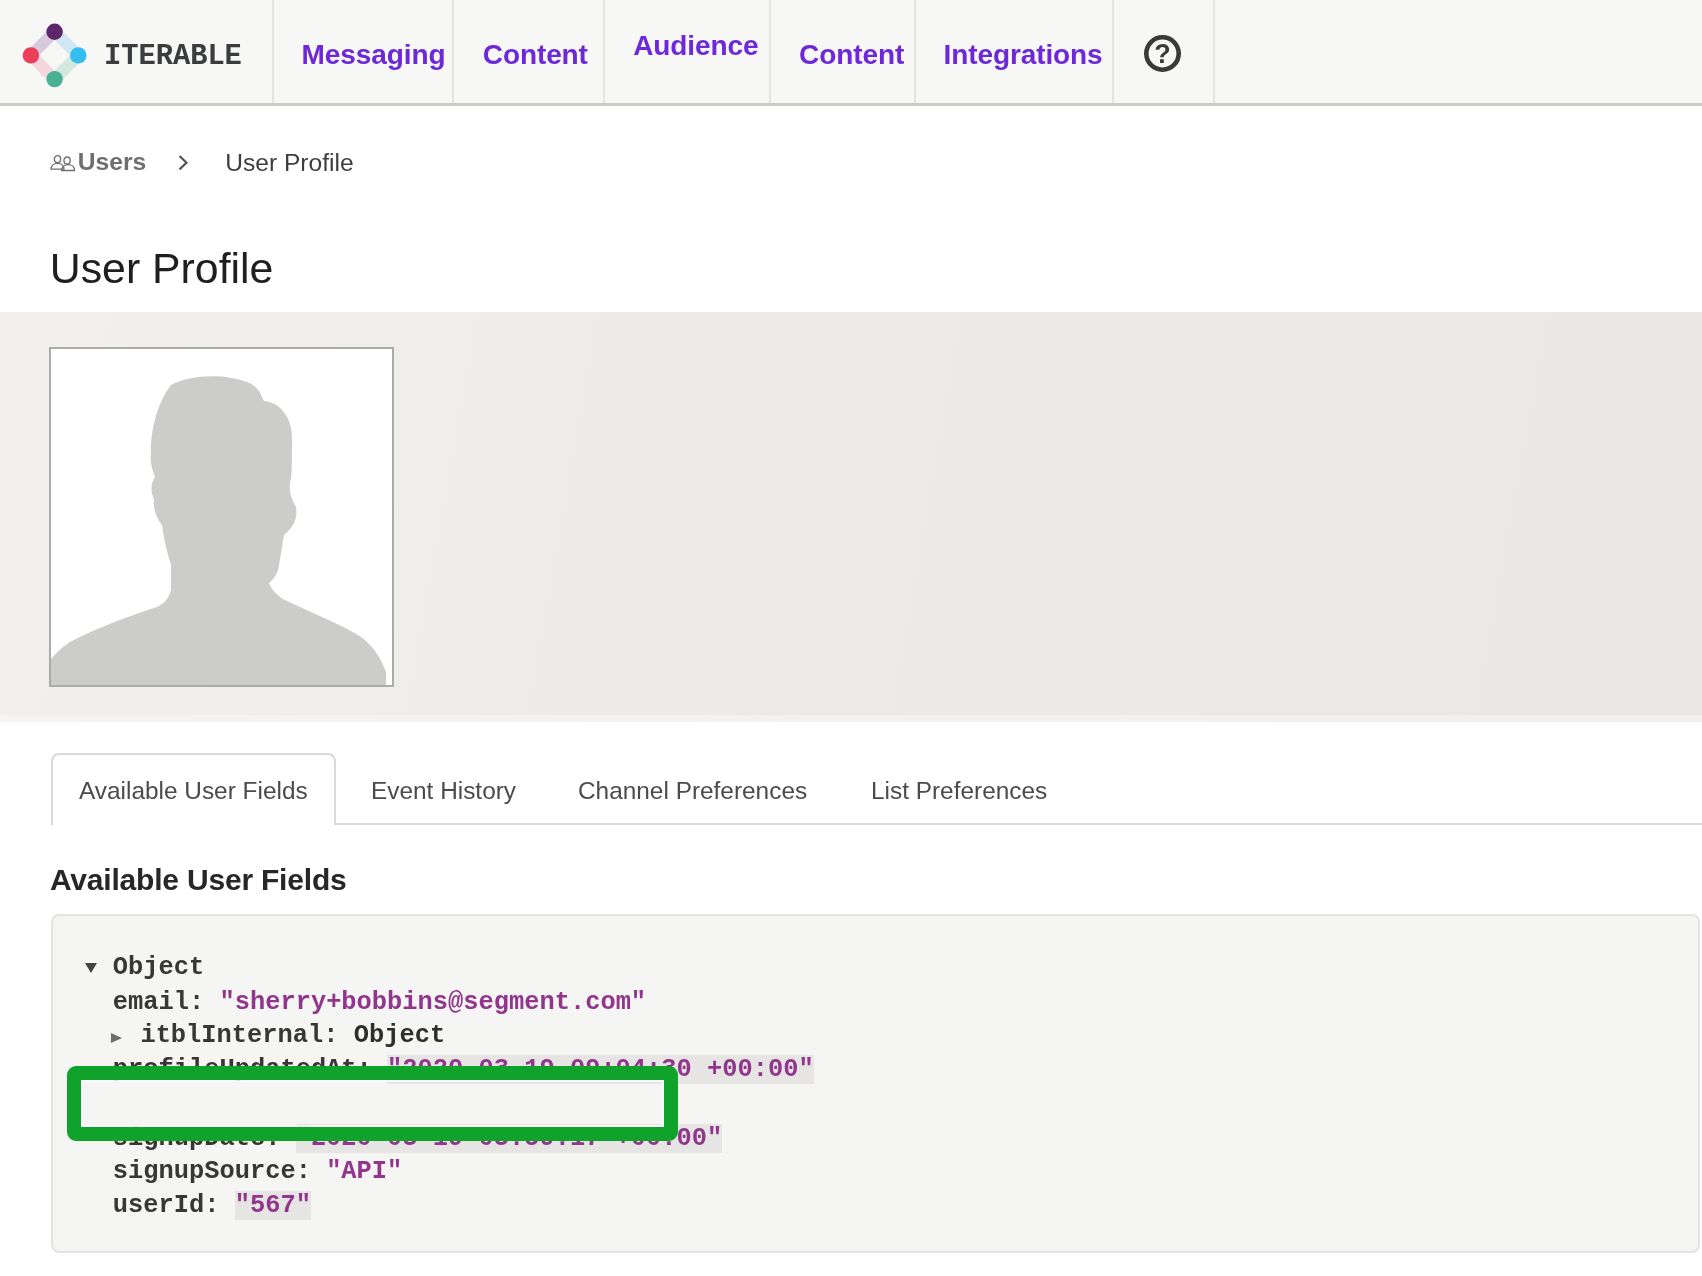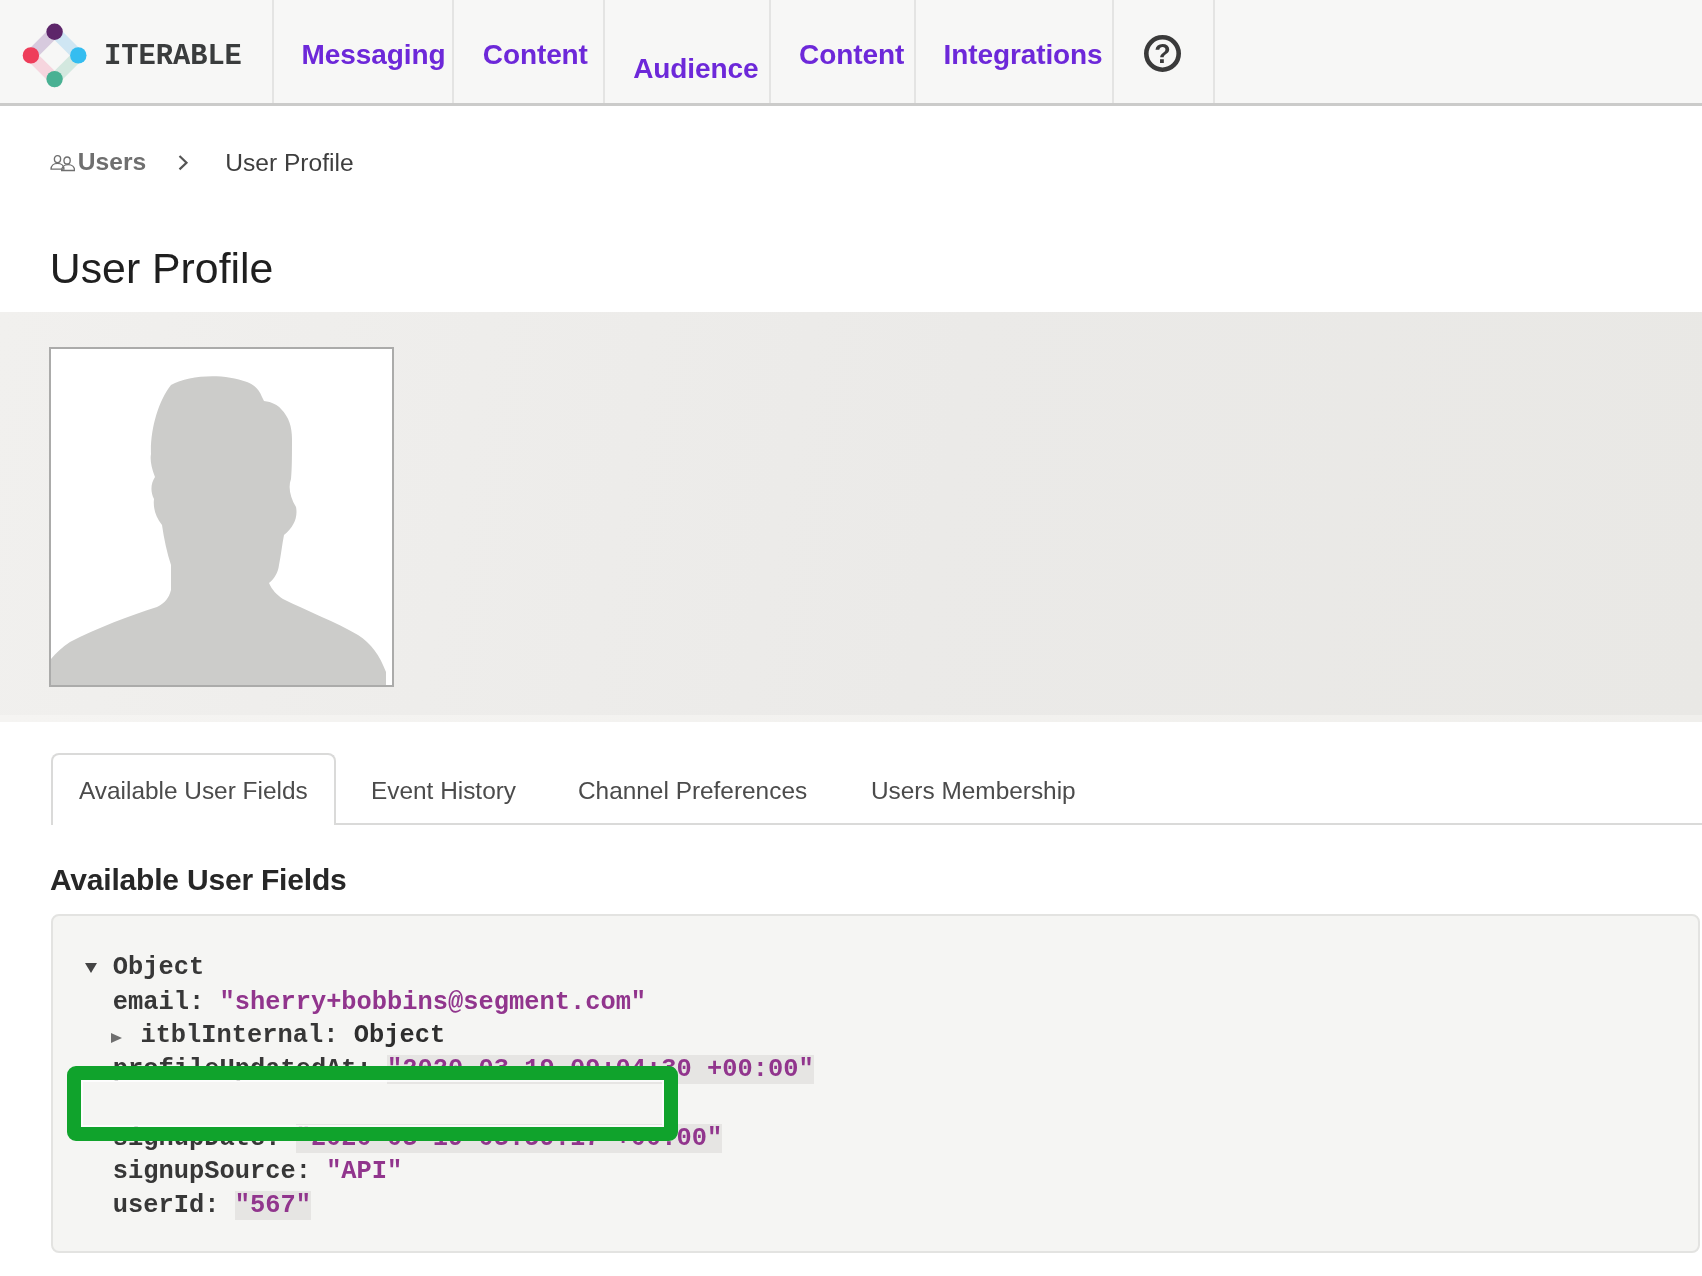--- a/index.html
+++ b/index.html
@@ -85,21 +85,21 @@
       <circle cx="39.25" cy="39.25" r="8.2" fill="#5d266a"></circle>
       <circle cx="72.75" cy="39.25" r="8.2" fill="#35bdf0"></circle>
       <circle cx="72.75" cy="72.75" r="8.2" fill="#49b193"></circle>
       <circle cx="39.25" cy="72.75" r="8.2" fill="#ee3d5a"></circle>
     </g>
   </svg>
   <div id="logotext">ITERABLE</div>
 
   <div class="navlbl" style="left:301.6px; top:41.1px">Messaging</div>
   <div class="navlbl" style="left:482.8px; top:41.1px">Content</div>
-  <div class="navlbl" style="left:633.2px; top:55px">Audience</div>
+  <div class="navlbl" style="left:633.2px; top:32px">Audience</div>
   <div class="navlbl" style="left:799.1px; top:41.1px">Content</div>
   <div class="navlbl" style="left:943.5px; top:41.1px">Integrations</div>
 
   <svg class="abs" style="left:1143px; top:34px" width="40" height="40" viewBox="0 0 40 40">
     <circle cx="19.5" cy="19.5" r="16.2" fill="none" stroke="#3a3a3a" stroke-width="4.6"></circle>
     <text x="19.5" y="29" font-family="Liberation Sans" font-size="27" font-weight="bold" fill="#3a3a3a" text-anchor="middle">?</text>
   </svg>
 
   <svg class="abs" style="left:50px; top:153.5px" width="25" height="22" viewBox="0 0 24 21">
     <g fill="none" stroke="#6f6f6f" stroke-width="1.3">
@@ -148,21 +148,21 @@
         C 100,118 99,110 100,105
         C 99,82 107,52 120,36 Z"></path>
     </svg>
   </div>
 
   <div id="tabline"></div>
   <div id="activetab"></div>
   <div class="tablbl" style="left:79px">Available User Fields</div>
   <div class="tablbl" style="left:371px">Event History</div>
   <div class="tablbl" style="left:578px">Channel Preferences</div>
-  <div class="tablbl" style="left:871px">Users Membership</div>
+  <div class="tablbl" style="left:871px">List Preferences</div>
 
   <div id="sechead">Available User Fields</div>
   <div id="codeblock"></div>
 
   <div id="tri-down"></div>
   <div id="tri-right"></div>
 
   <div class="cl" style="top:955.2px">Object</div>
   <div class="cl" style="top:989.5px">email: <span class="str">"sherry+bobbins@segment.com"</span></div>
   <div class="cl" style="left:140.4px; top:1023.4px">itblInternal: <span class="objv">Object</span></div>

